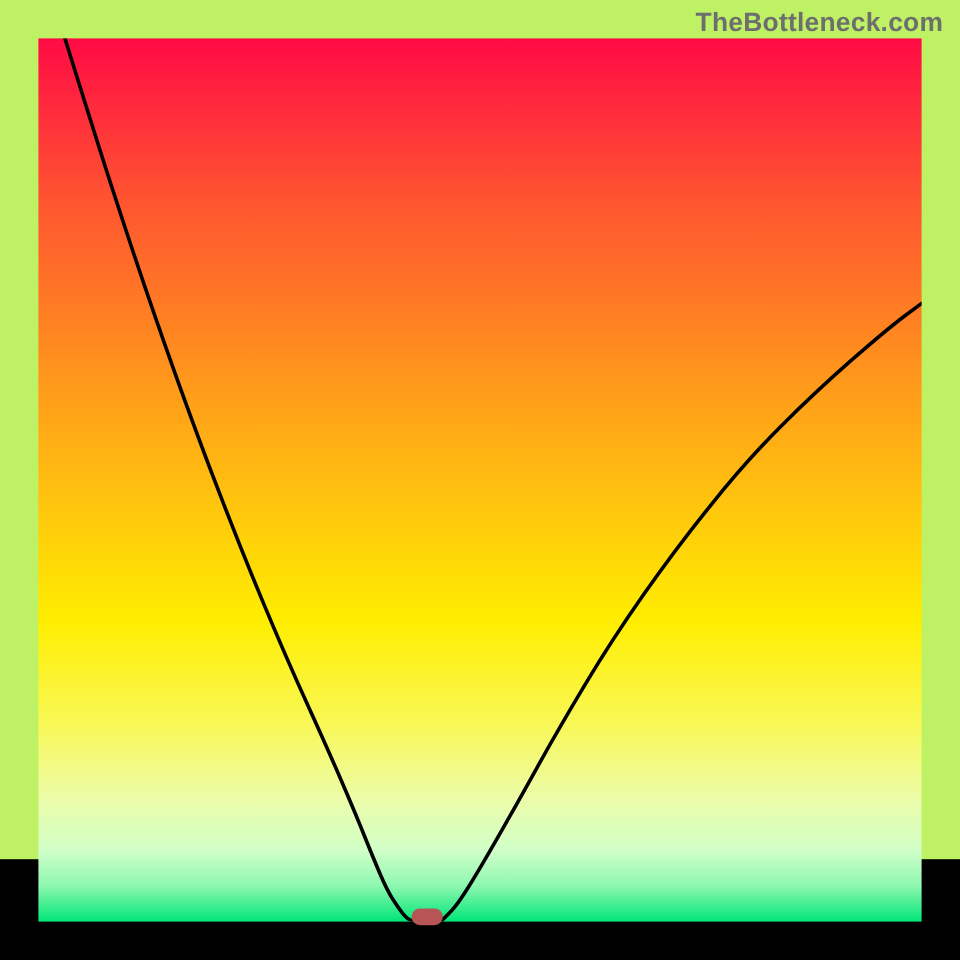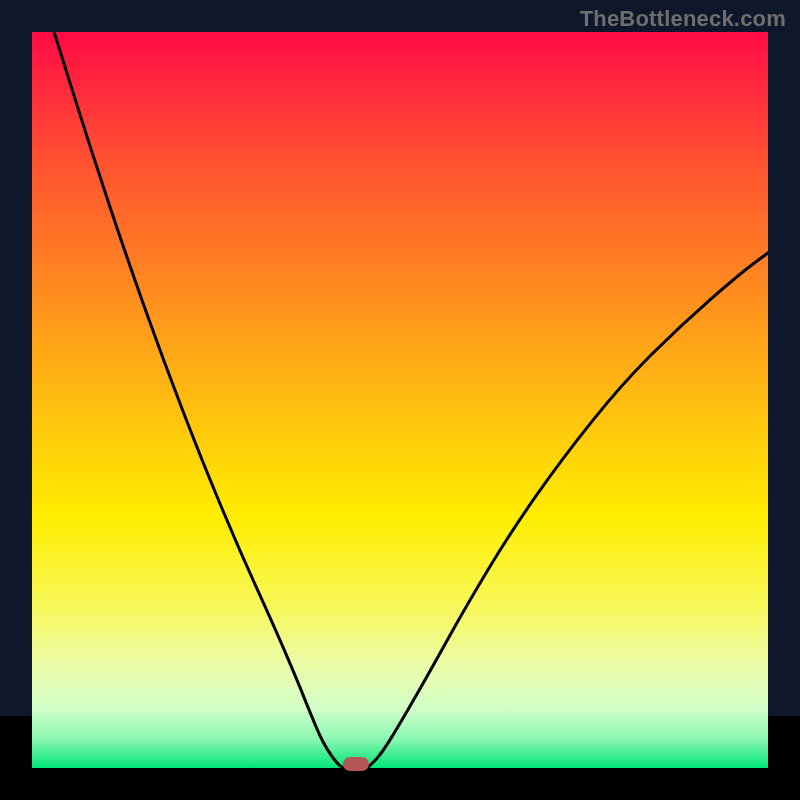--- a/index.html
+++ b/index.html
@@ -1,20 +1,20 @@
 <!DOCTYPE html>
 <html><head>
 <meta charset="utf-8">
 <style>
   * { margin: 0; padding: 0; box-sizing: border-box; }
   html, body { width: 800px; height: 800px; overflow: hidden; background: #000; }
   .frame {
     width: 800px;
     height: 716px;
-    background: #0f172a;
+    background: #bef264;
     position: relative;
   }
   .plot-area {
     position: absolute;
     left: 32px;
     top: 32px;
     width: 736px;
     height: 736px;
     background: linear-gradient(to bottom,
       #ff0b44 0%,

